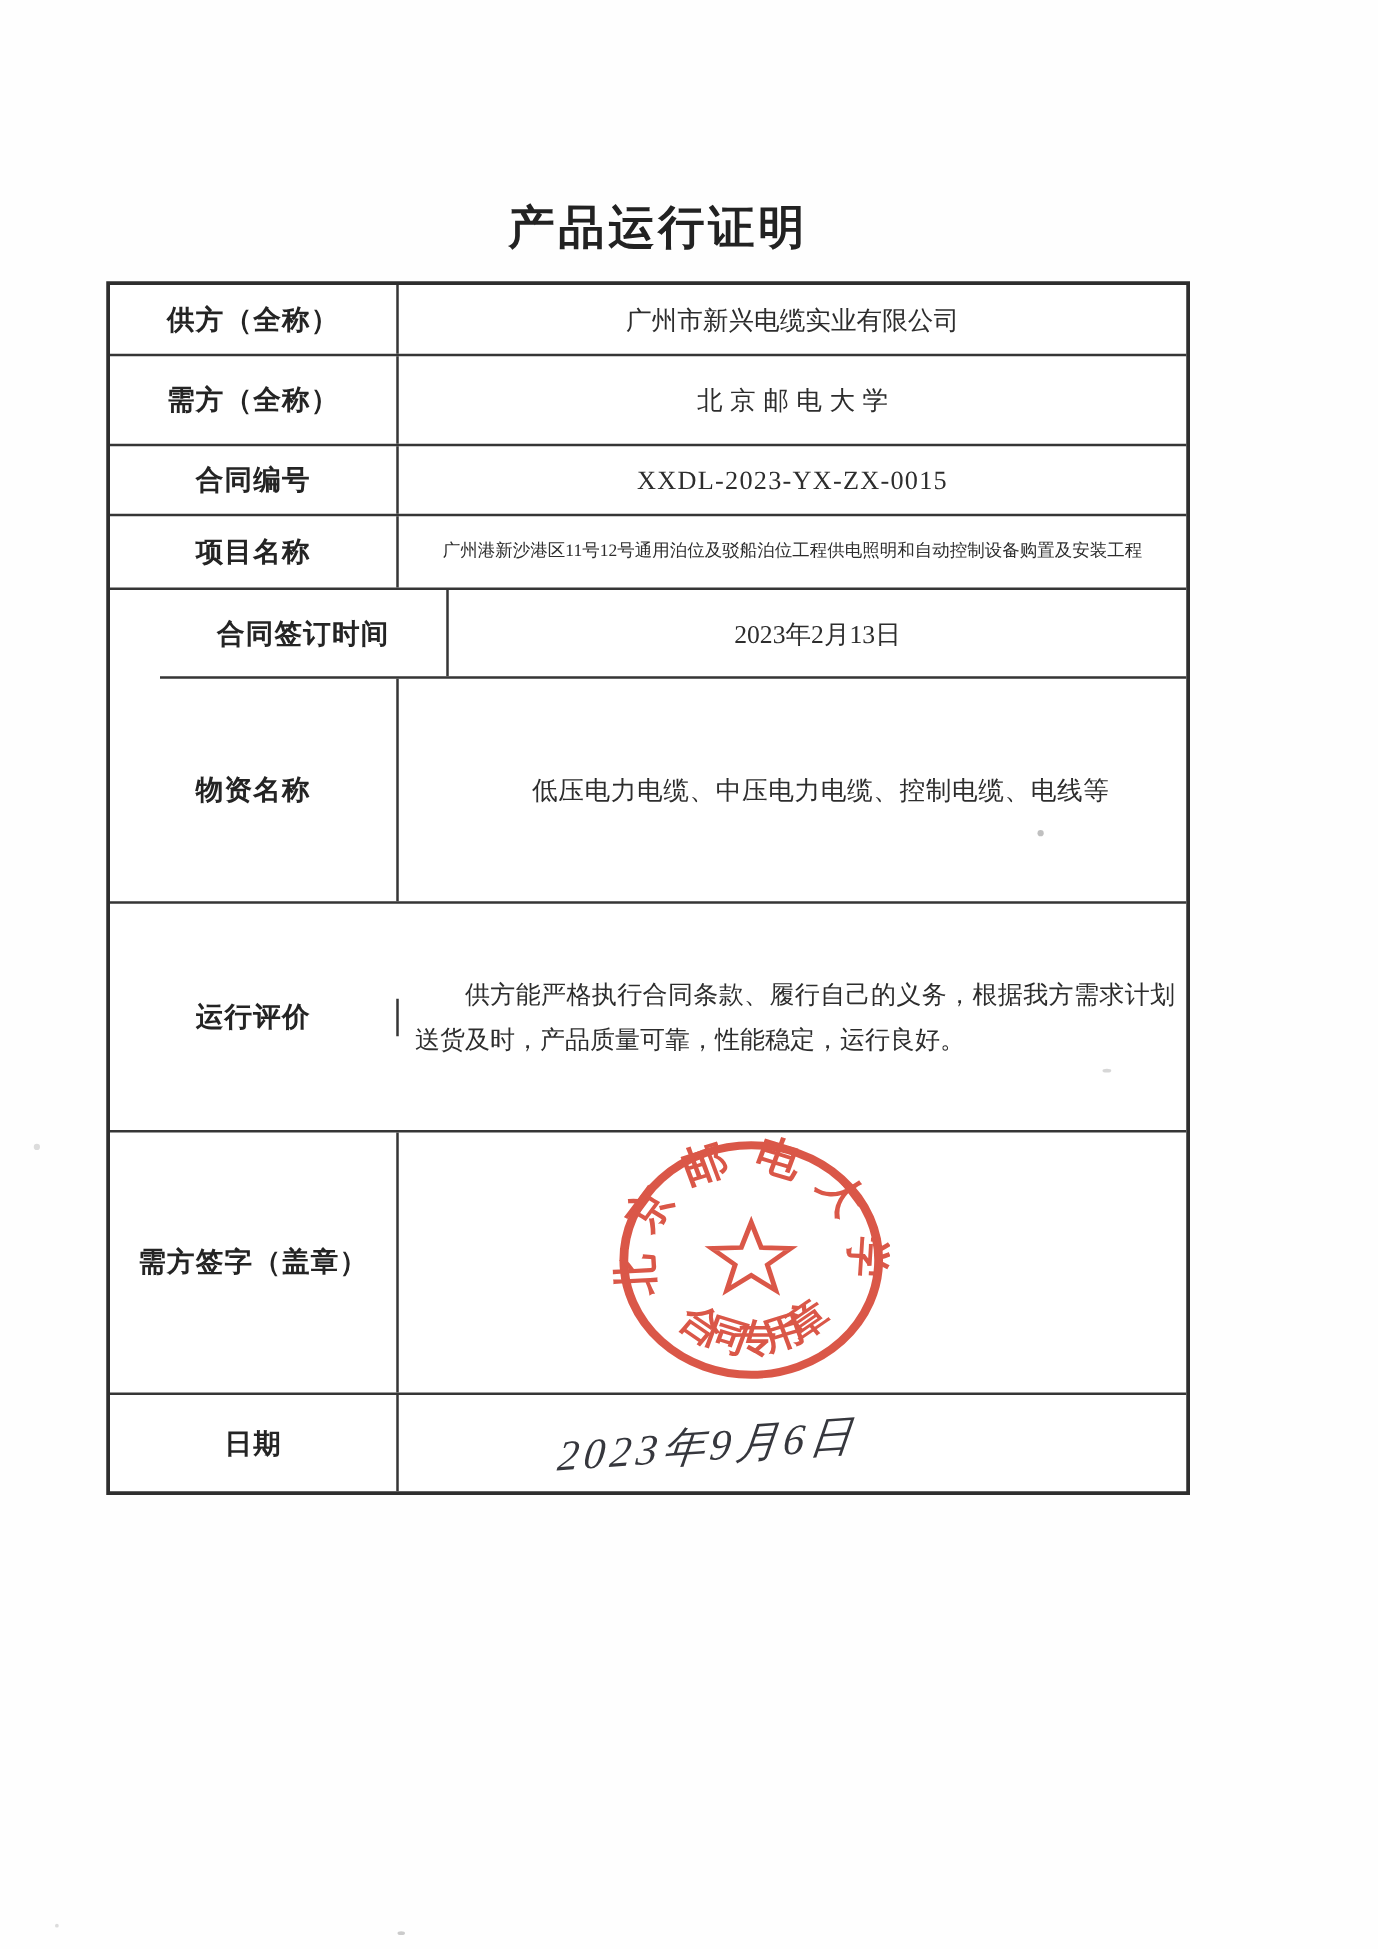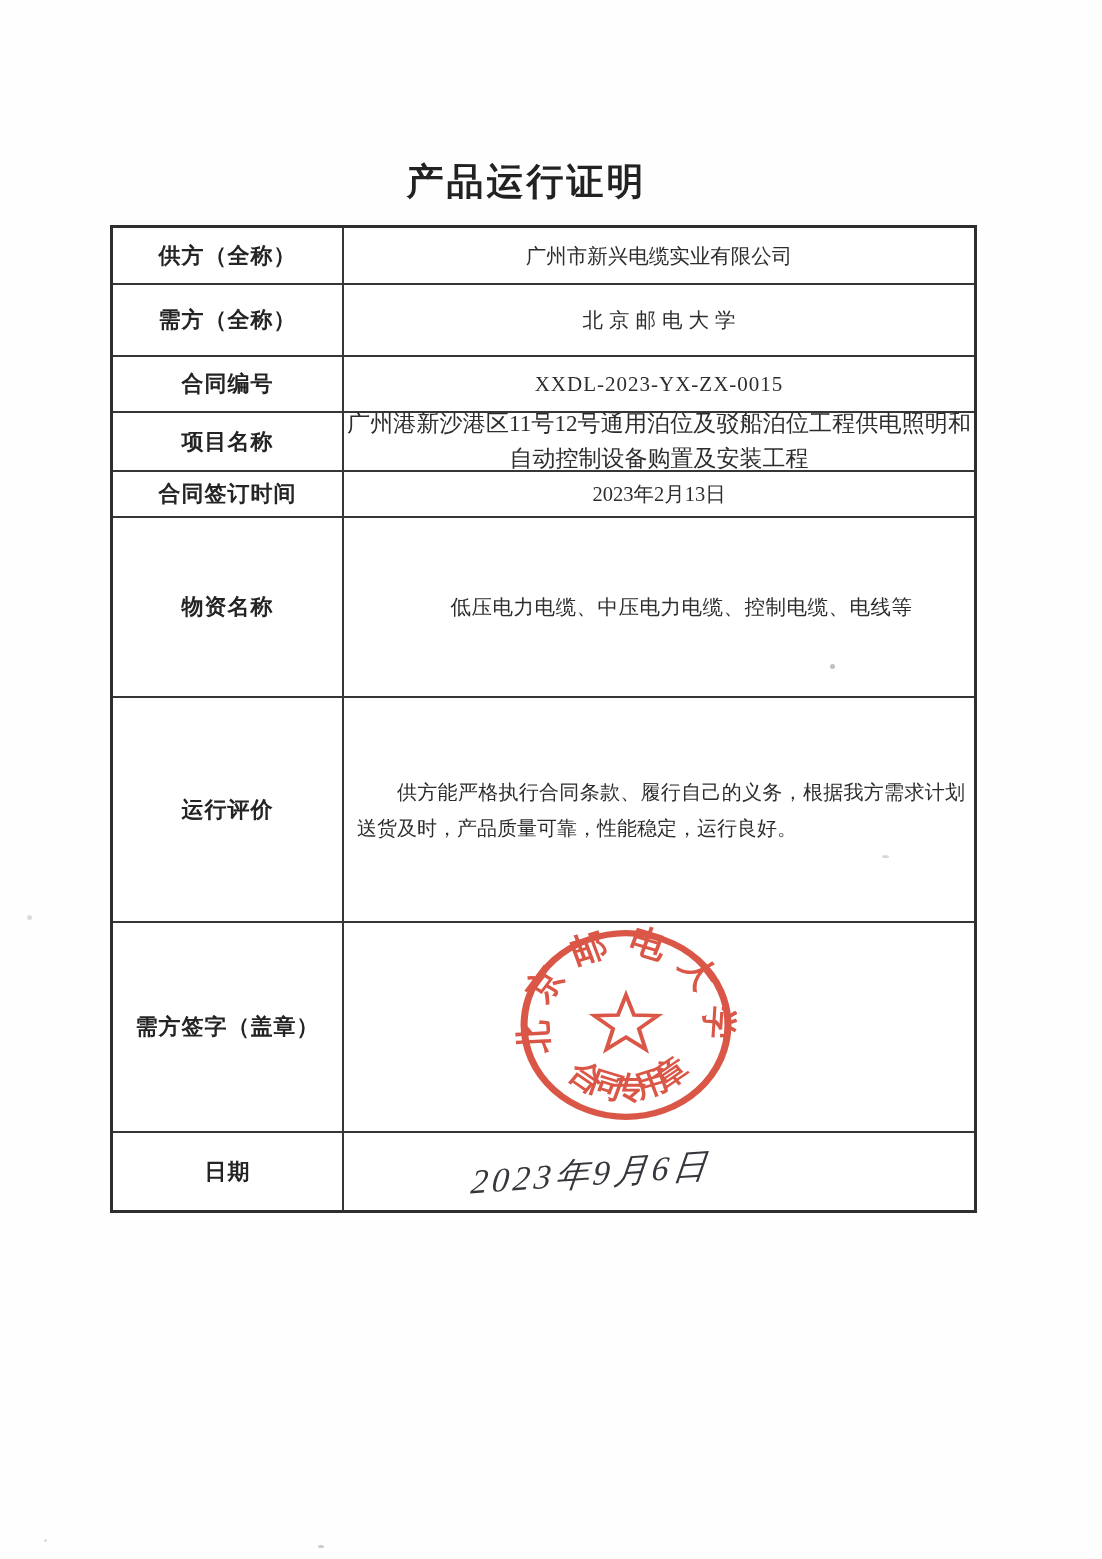--- a/index.html
+++ b/index.html
@@ -11,46 +11,46 @@
   }
   .page { position:absolute; inset:0; background:#fefefe; }
 
   .doc-title {
     position:absolute; top:144px; left:93px; width:867px;
     text-align:center; font-size:37px; font-weight:bold;
     letter-spacing:3px; color:#222;margin-top:13px;
   }
 
   .tbl {
-    position:absolute; left:110px; top:225px; width:867px;
+    position:absolute; left:85px; top:225px; width:867px;
     border:3px solid #2e2e2e;
     display:flex; flex-direction:column;
     background:#fff;
   }
   .row { display:flex; border-bottom:2px solid #363636; }
   .row:last-child { border-bottom:none; }
   .r0{height:57px;} .r1{height:72px;} .r2{height:56px;} .r3{height:59px;}
-  .r4{height:46px;} .r5{height:180px;} .r6{height:225px;} .r7{height:210px;}
+  .r4{height:71px;margin-left:40px;} .r5{height:180px;} .r6{height:183px;align-items:center;} .r7{height:210px;}
   .r8{height:77px;gap:15px;}
 
   .lc {
     width:231px; flex:none; border-right:2px solid #363636;
     display:flex; align-items:center; justify-content:center;
     font-weight:bold; font-size:22px; letter-spacing:1px;
     color:#242424;
   }
   .vc {
     flex:1; display:flex; align-items:center; justify-content:center;
     font-size:20.5px; color:#2d2d2d; position:relative;
   }
   .vc.spread { letter-spacing:6px; text-indent:6px; }
   .vc.contract-no { font-size:21px; letter-spacing:1px; }
 
   .vc .project-text {
-    width:100%; padding:16px 3px; font-size:23px; line-height:1.5;
+    width:100%; padding:16px 3px; font-size:14px; line-height:1.5;
     text-align:justify; text-align-last:center; color:#2d2d2d;
   }
   .vc .eval-text {
     width:100%; padding:0 9px 0 13px; font-size:20px; line-height:1.8;
     text-align:justify; text-indent:2em; color:#2d2d2d;
   }
   .vc.materials { font-size:20.5px; letter-spacing:0.5px;padding-left:45px; }
 
   .vc.date-cell { justify-content:flex-start; }
   .handwriting {

